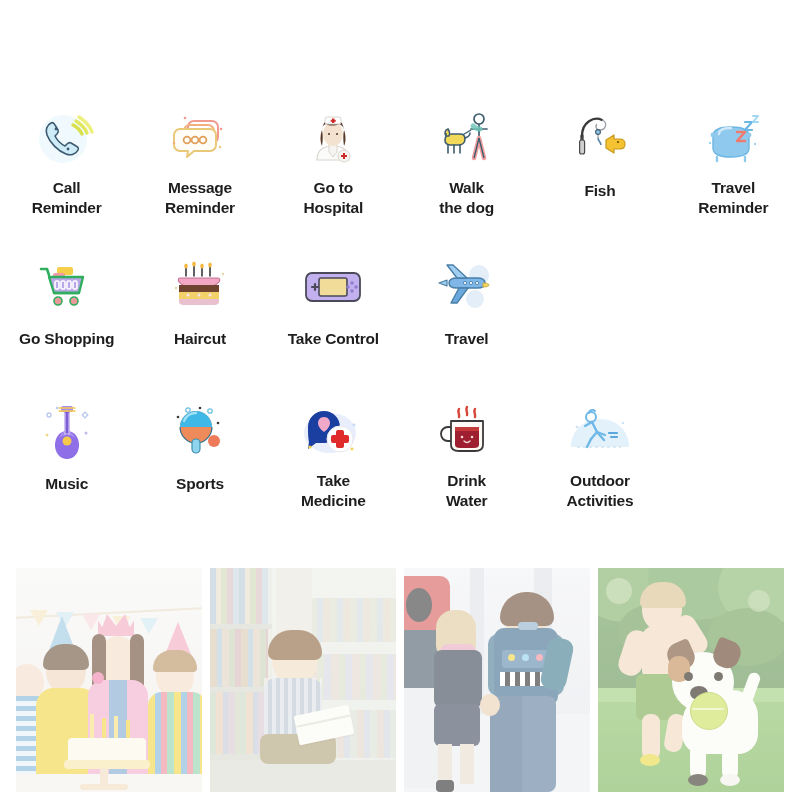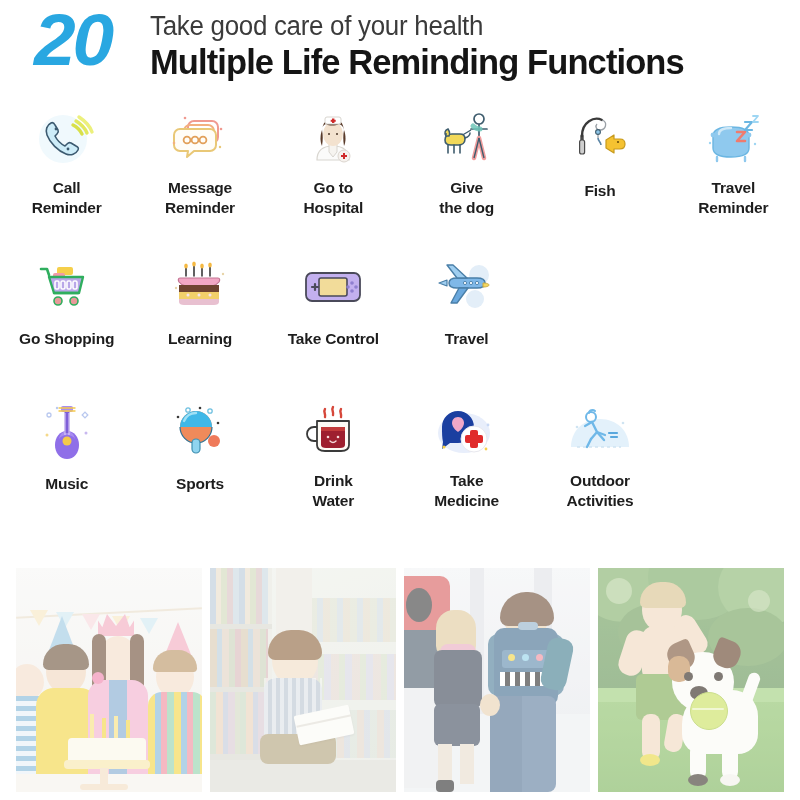--- a/index.html
+++ b/index.html
@@ -129,27 +129,20 @@
   .p4 .scene{background:linear-gradient(180deg,#dfe9d6 0%,#cfe0c2 45%,#bcd7a8 100%);}
 
   .blob{position:absolute;border-radius:50%;}
   .rect{position:absolute;}
 </style>
 </head>
 <body>
 
 <div id="page">
 
-  <div class="header">
-    <div class="hdr-num">20</div>
-    <div class="hdr-lines">
-      <div class="hdr-sub">Take good care of your health</div>
-      <div class="hdr-main">Multiple Life Reminding Functions</div>
-    </div>
-  </div>
 
   <div class="grid">
 
     <div class="row row-1">
 
       <div class="cell">
         <div class="icon-box">
           <svg width="64" height="56" viewBox="0 0 64 56">
             <ellipse cx="28" cy="28" rx="24" ry="24" fill="#f0f9fd"></ellipse>
             <path d="M16 12c-4 2-6 7-4 12 3 8 11 16 19 19 5 2 10 0 12-4 1-2 0-3-2-4l-5-3c-2-1-3 0-4 1l-2 2c-4-2-8-6-10-10l2-2c1-1 2-2 1-4l-3-5c-1-2-2-3-4-2z" fill="#cdecf8" stroke="#3c5a70" stroke-width="1.6" stroke-linejoin="round"></path>
@@ -216,21 +209,21 @@
             <path d="M44 28l-5 20M44 28l5 20" stroke="#f09d9d" stroke-width="4.5" stroke-linecap="round"></path>
             <path d="M44 28l-5 20M44 28l5 20" stroke="#3f5d6e" stroke-width="1.4" fill="none"></path>
             <path d="M36 20c-5 3-10 6-14 8" stroke="#3f5d6e" stroke-width="1.4" fill="none"></path>
             <path d="M10 30c0-4 3-6 7-6h8c3 0 5 2 5 5 0 4-3 6-6 6H16c-4 0-6-2-6-5z" fill="#f2d95a" stroke="#3f5d6e" stroke-width="1.6"></path>
             <path d="M11 26c-2-3-1-6 2-7 2 3 2 5 1 7z" fill="#f2d95a" stroke="#3f5d6e" stroke-width="1.5"></path>
             <circle cx="11" cy="24" r="1" fill="#3f5d6e"></circle>
             <path d="M13 35v8M19 35v8M25 35v8" stroke="#3f5d6e" stroke-width="1.6" stroke-linecap="round"></path>
             <path d="M30 28c3-1 5-3 5-5" stroke="#3f5d6e" stroke-width="1.5" fill="none" stroke-linecap="round"></path>
           </svg>
         </div>
-        <div class="cap">Give
+        <div class="cap">Walk
 the dog</div>
       </div>
 
       <div class="cell single">
         <div class="icon-box">
           <svg width="64" height="58" viewBox="0 0 64 58">
             <path d="M14 42V26" stroke="#4a4a4a" stroke-width="3.4" stroke-linecap="round"></path>
             <rect x="11.6" y="30" width="5" height="14" rx="2" fill="#cfcfcf" stroke="#4a4a4a" stroke-width="1.2"></rect>
             <path d="M14 26C14 12 26 6 34 10" stroke="#3a3a3a" stroke-width="2.4" fill="none" stroke-linecap="round"></path>
             <path d="M34 10c6 2 4 10-2 10-4 0-5-4-3-6" stroke="#9aa0a6" stroke-width="1.3" fill="none"></path>
@@ -298,21 +291,21 @@
             <rect x="11" y="27" width="40" height="7" fill="#6f4330"></rect>
             <rect x="11" y="34" width="40" height="7" fill="#f2d06a"></rect>
             <path d="M11 41h40v3c0 2-2 3-5 3H16c-3 0-5-1-5-3z" fill="#e8c0d0"></path>
             <circle cx="20" cy="37" r="1.5" fill="#f6e4ee"></circle>
             <circle cx="31" cy="37" r="1.5" fill="#f6e4ee"></circle>
             <circle cx="42" cy="37" r="1.5" fill="#f6e4ee"></circle>
             <circle cx="55" cy="16" r="1.2" fill="#e8d4a8"></circle>
             <circle cx="8" cy="30" r="1.2" fill="#e8d4a8"></circle>
           </svg>
         </div>
-        <div class="cap">Learning</div>
+        <div class="cap">Haircut</div>
       </div>
 
       <div class="cell single">
         <div class="icon-box">
           <svg width="66" height="52" viewBox="0 0 66 52">
             <rect x="6" y="12" width="54" height="28" rx="6" fill="#c3b0ef" stroke="#4a4a5a" stroke-width="1.8"></rect>
             <rect x="19" y="17" width="28" height="18" rx="2" fill="#f2dc9a" stroke="#4a4a5a" stroke-width="1.6"></rect>
             <path d="M12 26h6M15 23v6" stroke="#4a4a5a" stroke-width="2.2" stroke-linecap="round"></path>
             <circle cx="52" cy="22" r="1.8" fill="#8f7fd0"></circle>
             <circle cx="56" cy="26" r="1.8" fill="#8f7fd0"></circle>
@@ -379,51 +372,51 @@
             <circle cx="32" cy="5" r="1.3" fill="#3a3a3a"></circle>
             <circle cx="50" cy="20" r="1.3" fill="#3a3a3a"></circle>
             <circle cx="10" cy="14" r="1.3" fill="#3a3a3a"></circle>
           </svg>
         </div>
         <div class="cap">Sports</div>
       </div>
 
       <div class="cell">
         <div class="icon-box">
-          <svg width="60" height="58" viewBox="0 0 60 58">
-            <path d="M22 6c-2 3 1 5 0 8M30 4c-2 3 1 5 0 8M38 6c-2 3 1 5 0 8" stroke="#d6473a" stroke-width="2.4" fill="none" stroke-linecap="round"></path>
-            <path d="M14 18h32v24c0 4-3 6-8 6H22c-5 0-8-2-8-6z" fill="#fdfaf5" stroke="#3a3a3a" stroke-width="1.8" stroke-linejoin="round"></path>
-            <path d="M18 24h24v18c0 2-2 3-5 3H23c-3 0-5-1-5-3z" fill="#9e1f2f"></path>
-            <path d="M18 24h24v4H18z" fill="#c23a3a"></path>
-            <circle cx="25" cy="34" r="1.3" fill="#f7d9d9"></circle>
-            <circle cx="35" cy="34" r="1.3" fill="#f7d9d9"></circle>
-            <path d="M27 38c2 2 4 2 6 0" stroke="#f7d9d9" stroke-width="1.4" fill="none" stroke-linecap="round"></path>
-            <path d="M14 24h-3c-4 0-7 3-7 7s3 7 7 7h3" fill="none" stroke="#3a3a3a" stroke-width="1.8" stroke-linejoin="round"></path>
-          </svg>
-        </div>
-        <div class="cap">Drink
-Water</div>
-      </div>
-
-      <div class="cell">
-        <div class="icon-box">
           <svg width="66" height="58" viewBox="0 0 66 58">
             <ellipse cx="30" cy="30" rx="26" ry="20" fill="#e8eefb"></ellipse>
             <path d="M8 24c0-9 7-16 16-16s16 7 16 16-7 16-16 16h-8l-8 6 1-7c-1-4-1-9-1-15z" fill="#1b3fa0"></path>
             <path d="M24 14c4 0 6 3 6 6 0 5-6 9-6 9s-6-4-6-9c0-3 2-6 6-6z" fill="#f0a8c8"></path>
             <circle cx="40" cy="36" r="13" fill="#ffffff" stroke="#e8e8ee" stroke-width="1"></circle>
             <rect x="36" y="27" width="8" height="18" rx="2" fill="#e02b2b"></rect>
             <rect x="31" y="32" width="18" height="8" rx="2" fill="#e02b2b"></rect>
             <circle cx="10" cy="44" r="1.6" fill="#f5cf4a"></circle>
             <circle cx="54" cy="22" r="1.4" fill="#c8d8f5"></circle>
             <circle cx="52" cy="46" r="1.4" fill="#f5cf4a"></circle>
           </svg>
         </div>
         <div class="cap">Take
 Medicine</div>
+      </div>
+
+      <div class="cell">
+        <div class="icon-box">
+          <svg width="60" height="58" viewBox="0 0 60 58">
+            <path d="M22 6c-2 3 1 5 0 8M30 4c-2 3 1 5 0 8M38 6c-2 3 1 5 0 8" stroke="#d6473a" stroke-width="2.4" fill="none" stroke-linecap="round"></path>
+            <path d="M14 18h32v24c0 4-3 6-8 6H22c-5 0-8-2-8-6z" fill="#fdfaf5" stroke="#3a3a3a" stroke-width="1.8" stroke-linejoin="round"></path>
+            <path d="M18 24h24v18c0 2-2 3-5 3H23c-3 0-5-1-5-3z" fill="#9e1f2f"></path>
+            <path d="M18 24h24v4H18z" fill="#c23a3a"></path>
+            <circle cx="25" cy="34" r="1.3" fill="#f7d9d9"></circle>
+            <circle cx="35" cy="34" r="1.3" fill="#f7d9d9"></circle>
+            <path d="M27 38c2 2 4 2 6 0" stroke="#f7d9d9" stroke-width="1.4" fill="none" stroke-linecap="round"></path>
+            <path d="M14 24h-3c-4 0-7 3-7 7s3 7 7 7h3" fill="none" stroke="#3a3a3a" stroke-width="1.8" stroke-linejoin="round"></path>
+          </svg>
+        </div>
+        <div class="cap">Drink
+Water</div>
       </div>
 
       <div class="cell">
         <div class="icon-box">
           <svg width="70" height="58" viewBox="0 0 70 58">
             <path d="M6 44c0-16 12-28 29-28s29 12 29 28z" fill="#e3f1fb"></path>
             <circle cx="26" cy="14" r="5" fill="none" stroke="#6fb8e8" stroke-width="2"></circle>
             <path d="M24 10c0-3 4-4 6-2" stroke="#6fb8e8" stroke-width="2" fill="none" stroke-linecap="round"></path>
             <path d="M27 19l5 10-6 7" stroke="#6fb8e8" stroke-width="2.4" fill="none" stroke-linecap="round" stroke-linejoin="round"></path>
             <path d="M32 29l8 3" stroke="#6fb8e8" stroke-width="2.2" fill="none" stroke-linecap="round"></path>

